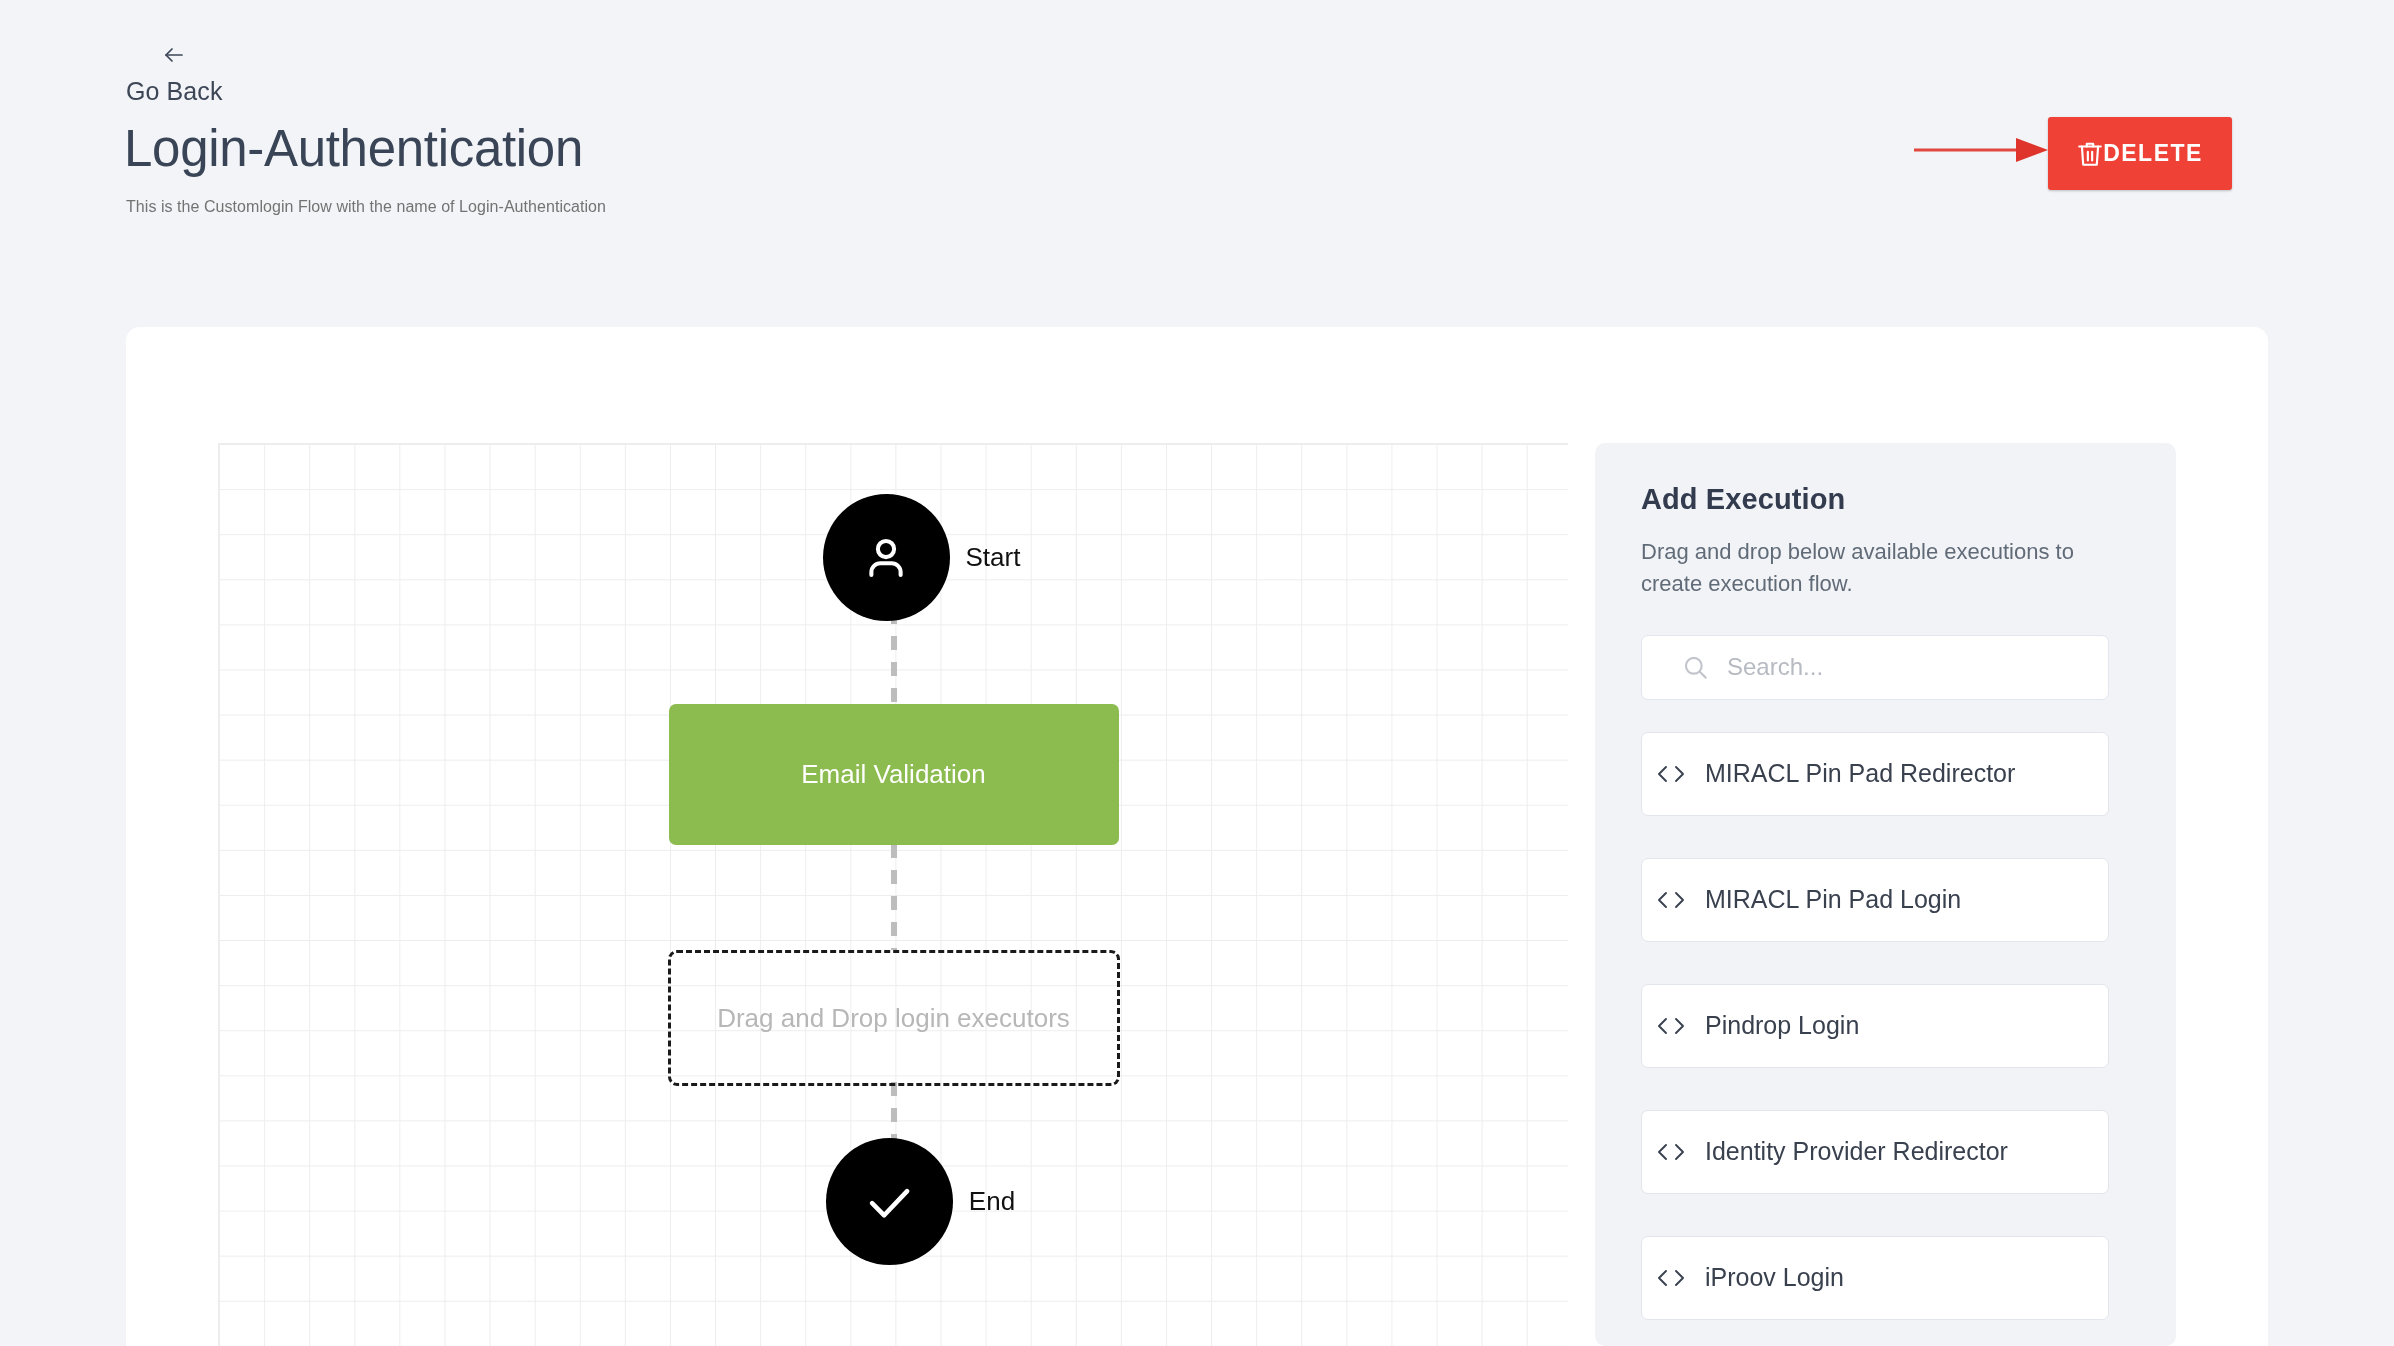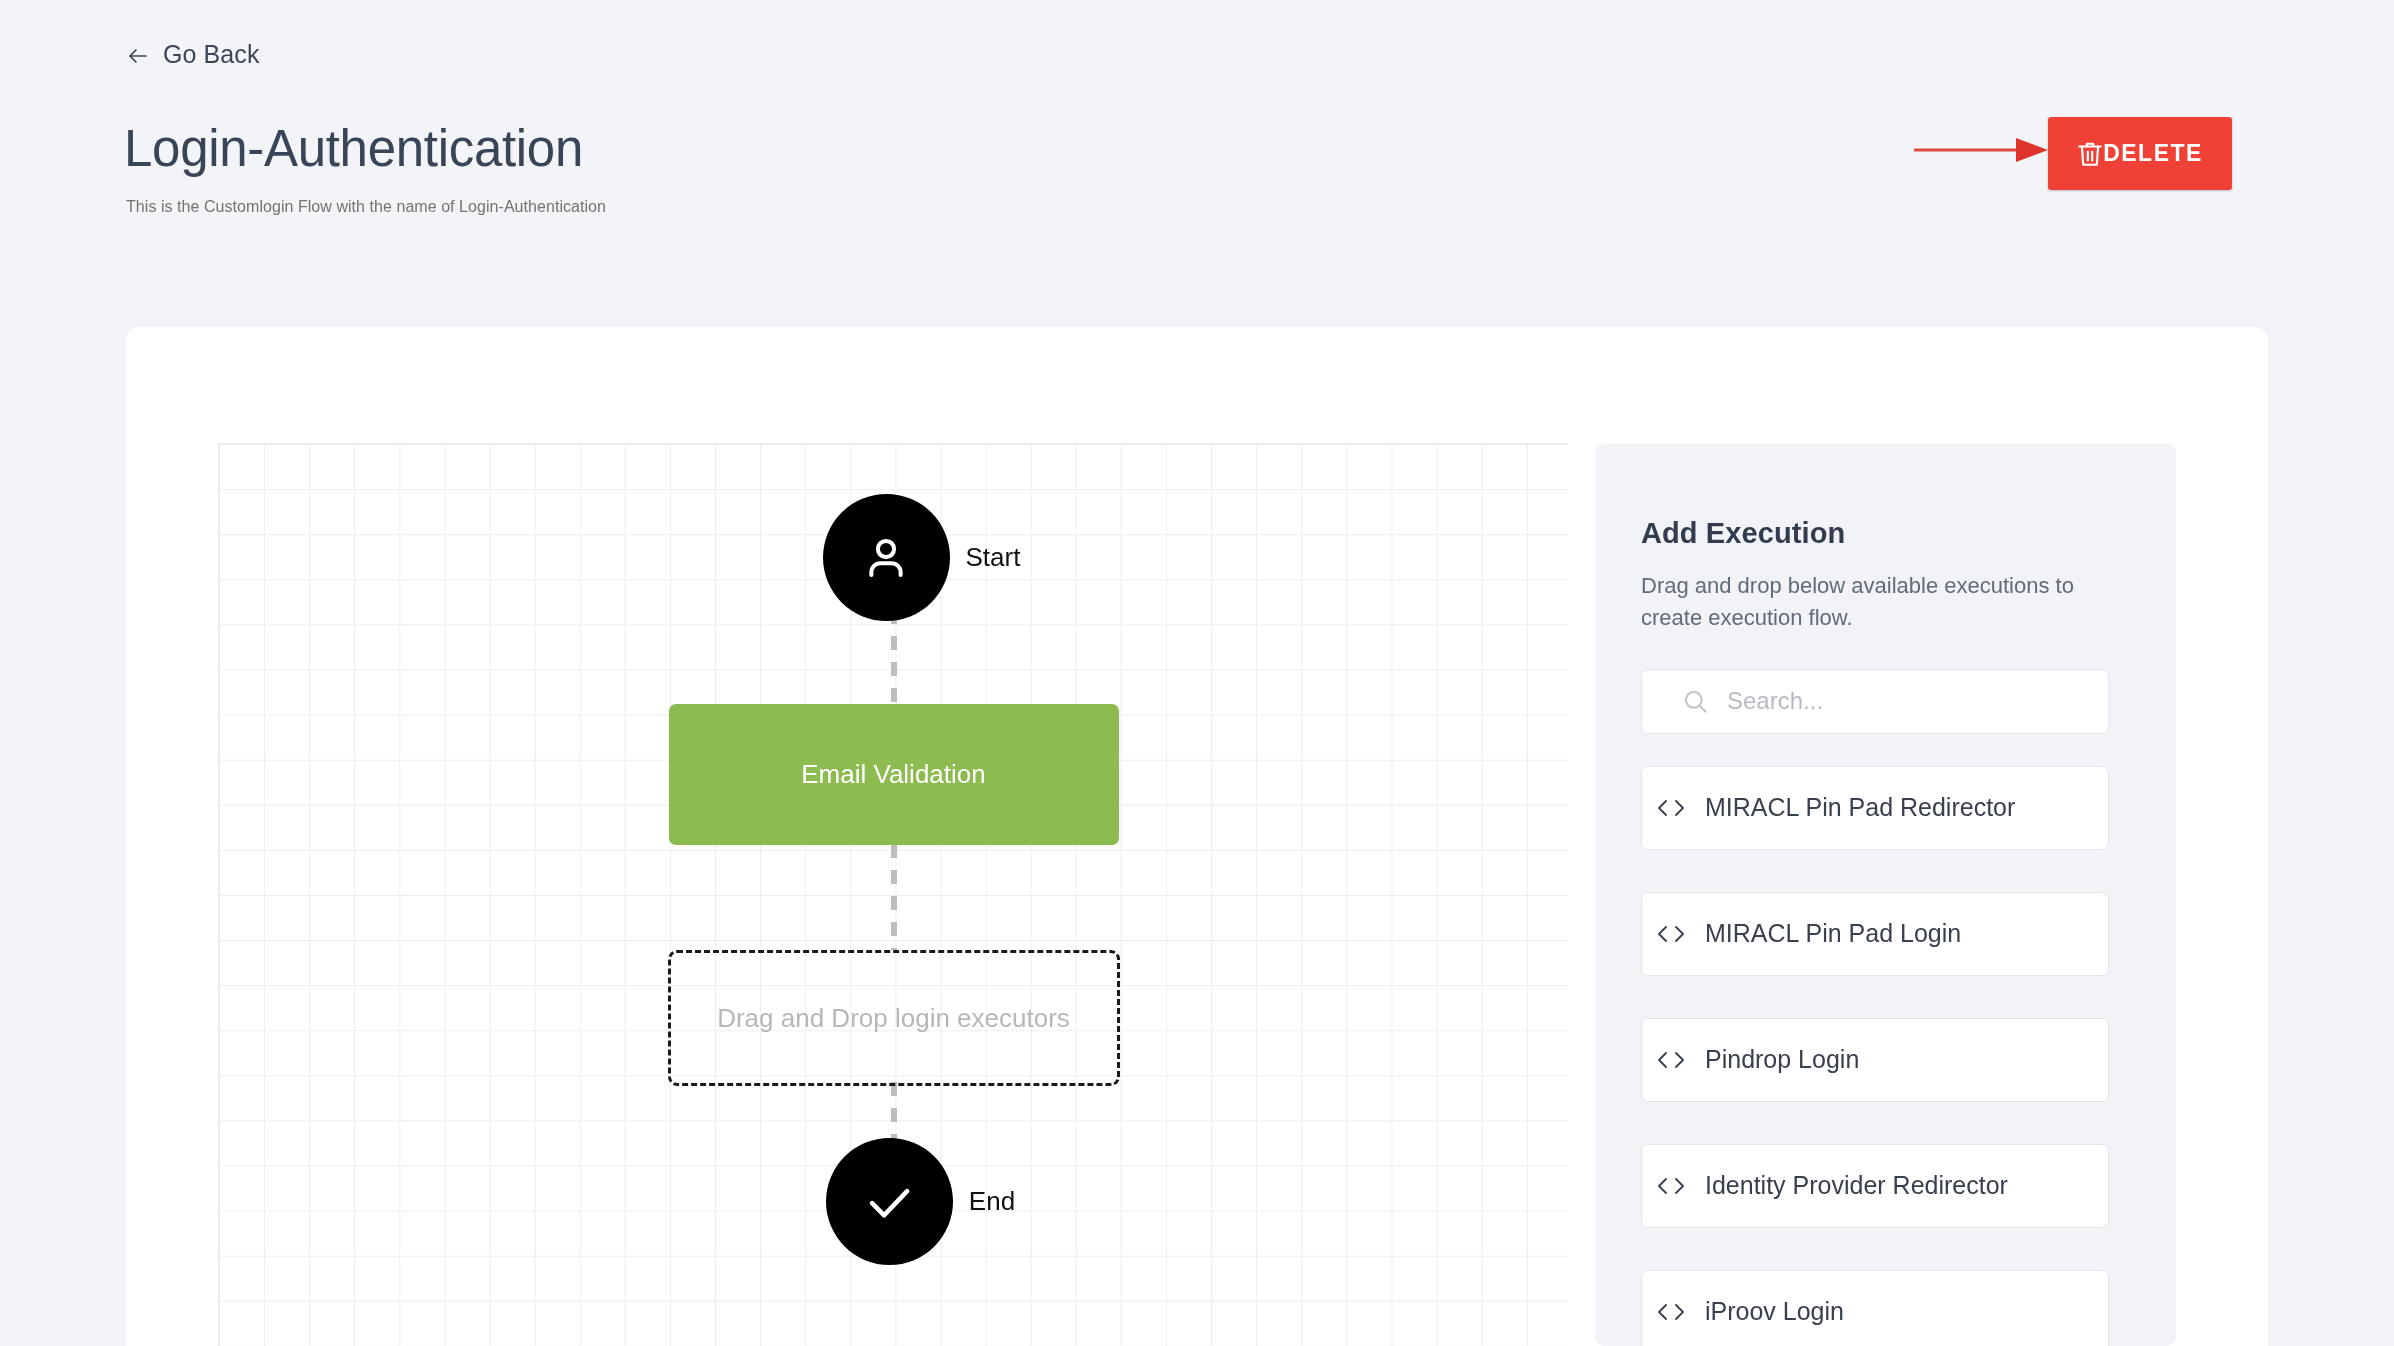--- a/index.html
+++ b/index.html
@@ -28,20 +28,21 @@
     left: 126px;
     top: 42px;
     display: flex;
     align-items: center;
     gap: 13px;
     color: #3C4657;
     font-size: 25px;
     cursor: pointer;
     line-height: 1;
     letter-spacing: 0.1px;
+    flex-direction: column;
   }
   .go-back-arrow {
     display: inline-block;
     width: 24px;
     height: 24px;
     position: relative;
     top: 1px;
   }
   .go-back-arrow svg { display: block; }
 
@@ -219,21 +220,20 @@
     background: #F1F3F7;
     border-radius: 10px;
     padding: 40px 46px 0 46px;
     overflow: hidden;
   }
   .panel-title {
     font-size: 29px;
     font-weight: 700;
     color: #333C4E;
     letter-spacing: 0.1px;
-    margin-top: 34px;
   }
   .panel-subtitle {
     margin-top: 20px;
     font-size: 22px;
     line-height: 1.47;
     color: #616B77;
     max-width: 470px;
   }
 
   .search-wrap {

